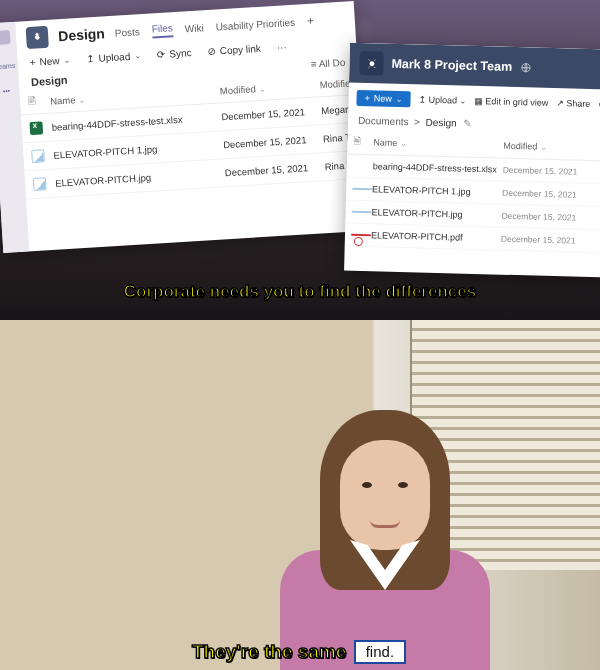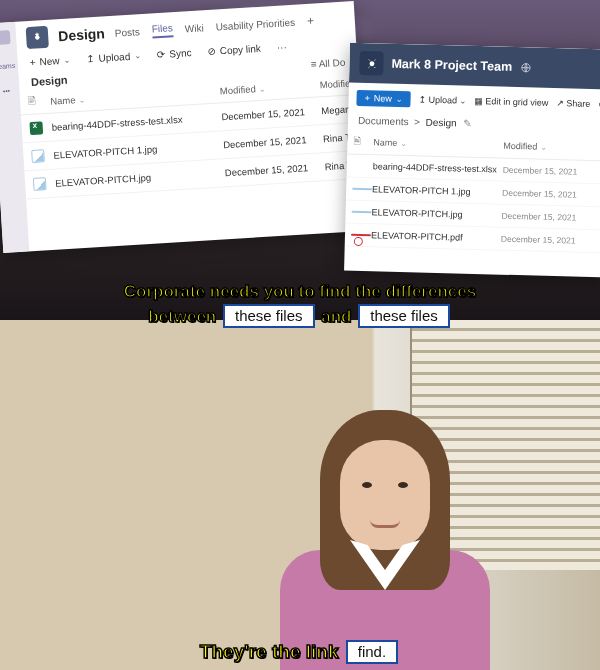--- a/index.html
+++ b/index.html
@@ -340,23 +340,17 @@
       <div class="pr-row">
         <span class="fi pdf"></span>
         <span>ELEVATOR-PITCH.pdf</span>
         <span class="mod">December 15, 2021</span>
       </div>
     </div>
 </div>
 
 <div class="caption cap1">
   <span>Corporate needs you to find the differences</span>
-  <span class="line2">
-    <span>between</span>
-    <span class="chip">these files</span>
-    <span>and</span>
-    <span class="chip">these files</span>
-  </span>
 </div>
 <div class="caption cap2">
-  <span>They're the link</span>
+  <span>They're the same</span>
   <span class="chip">find.</span>
 </div>
 
 </body></html>

